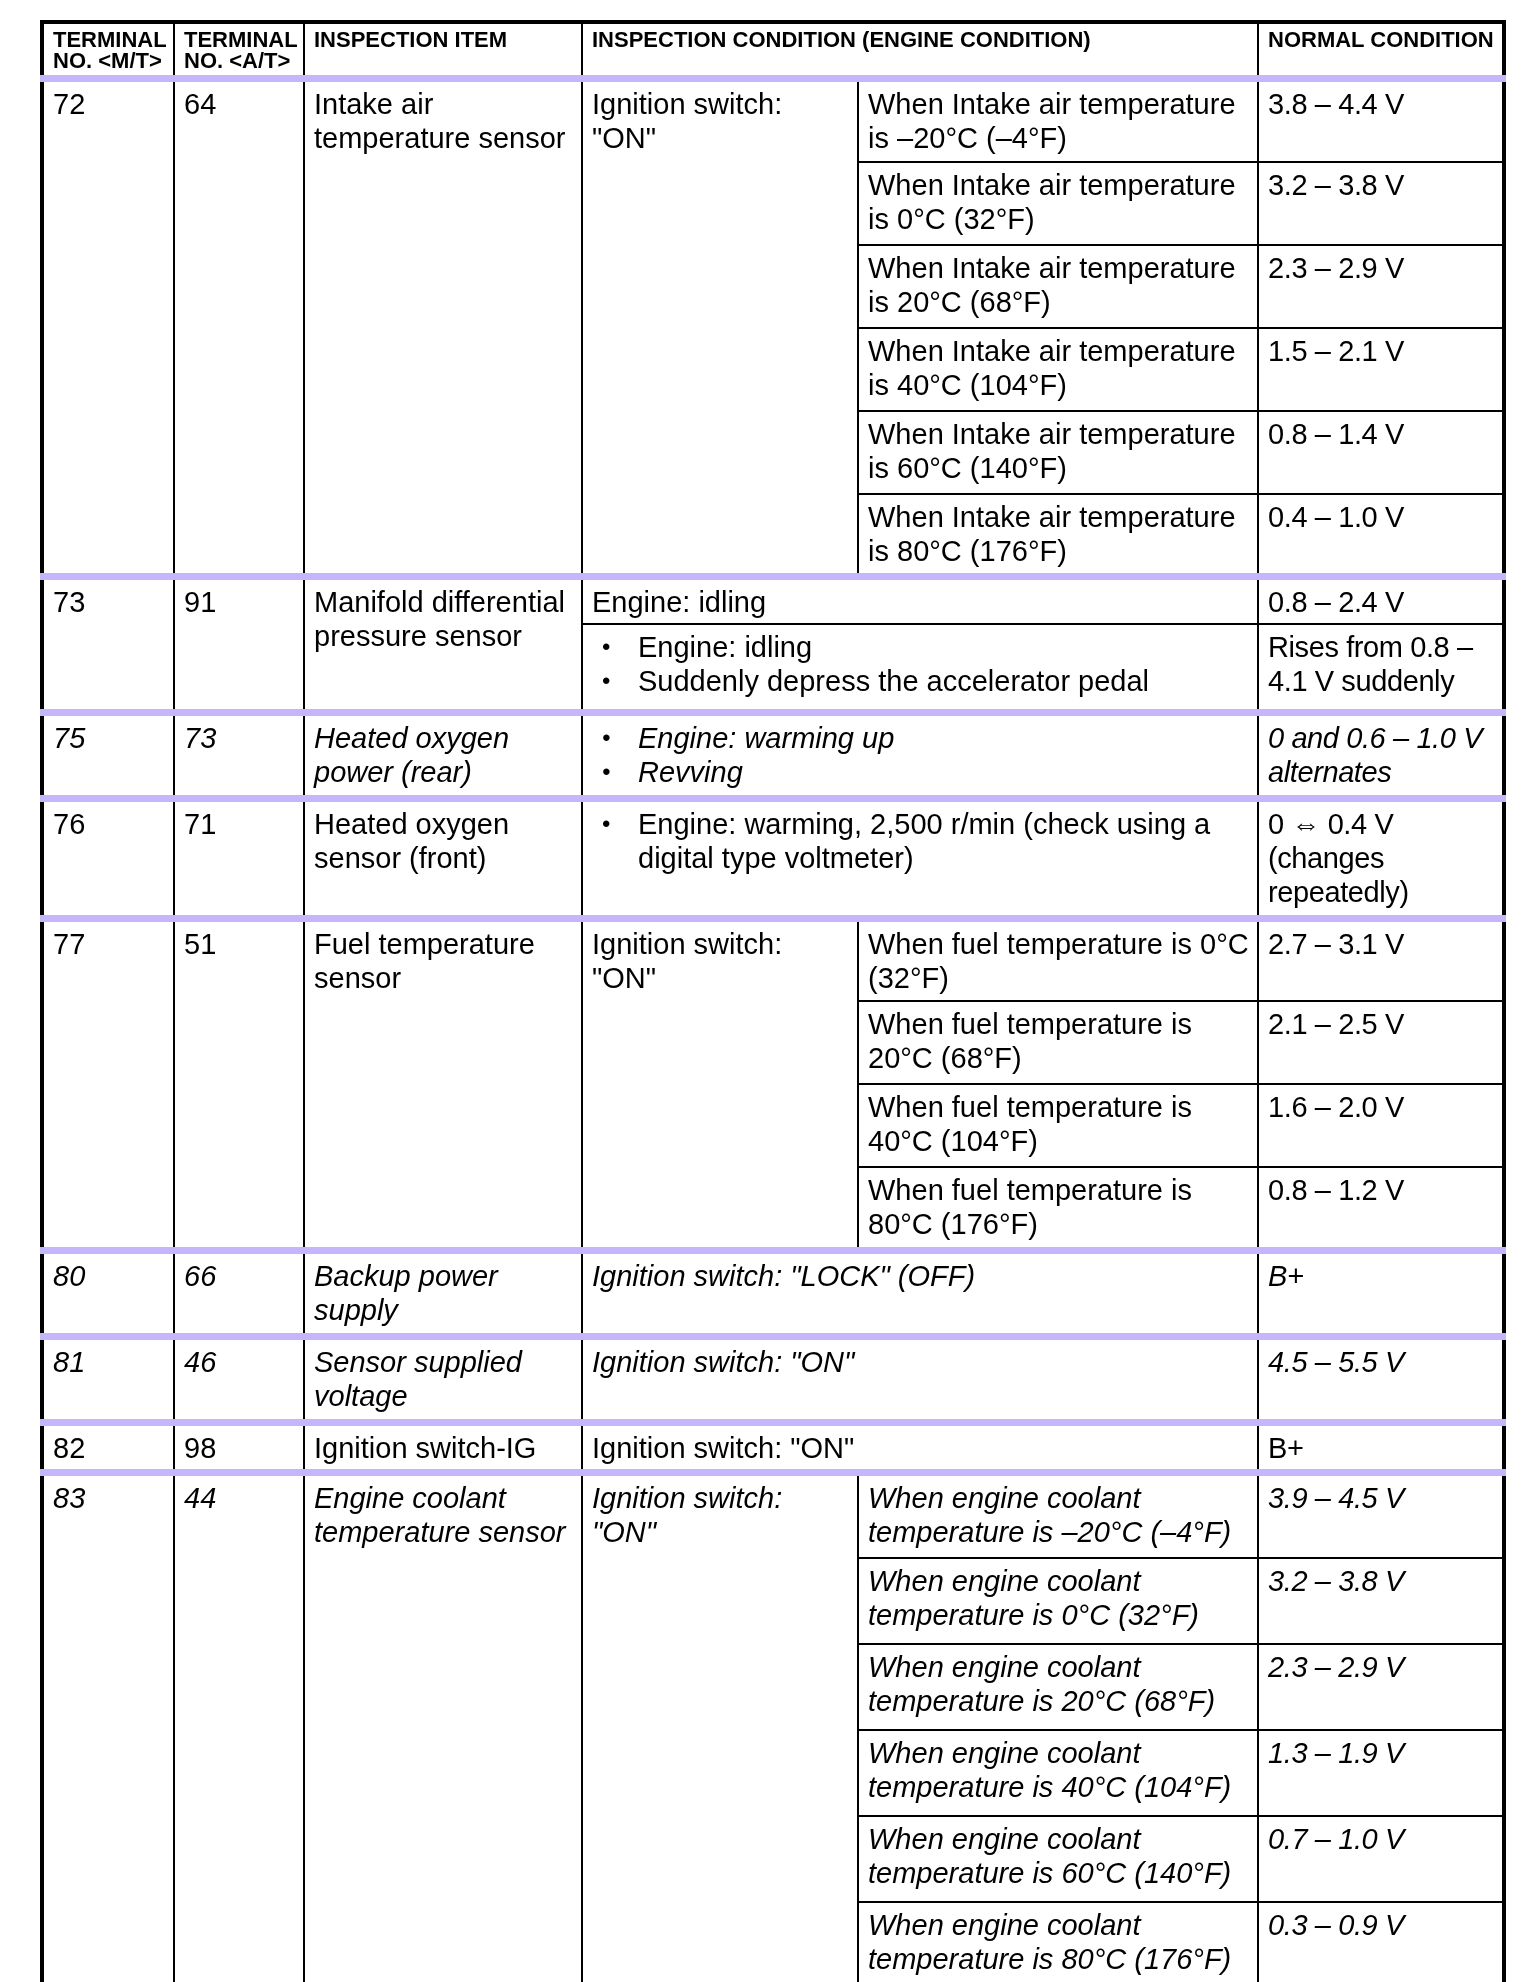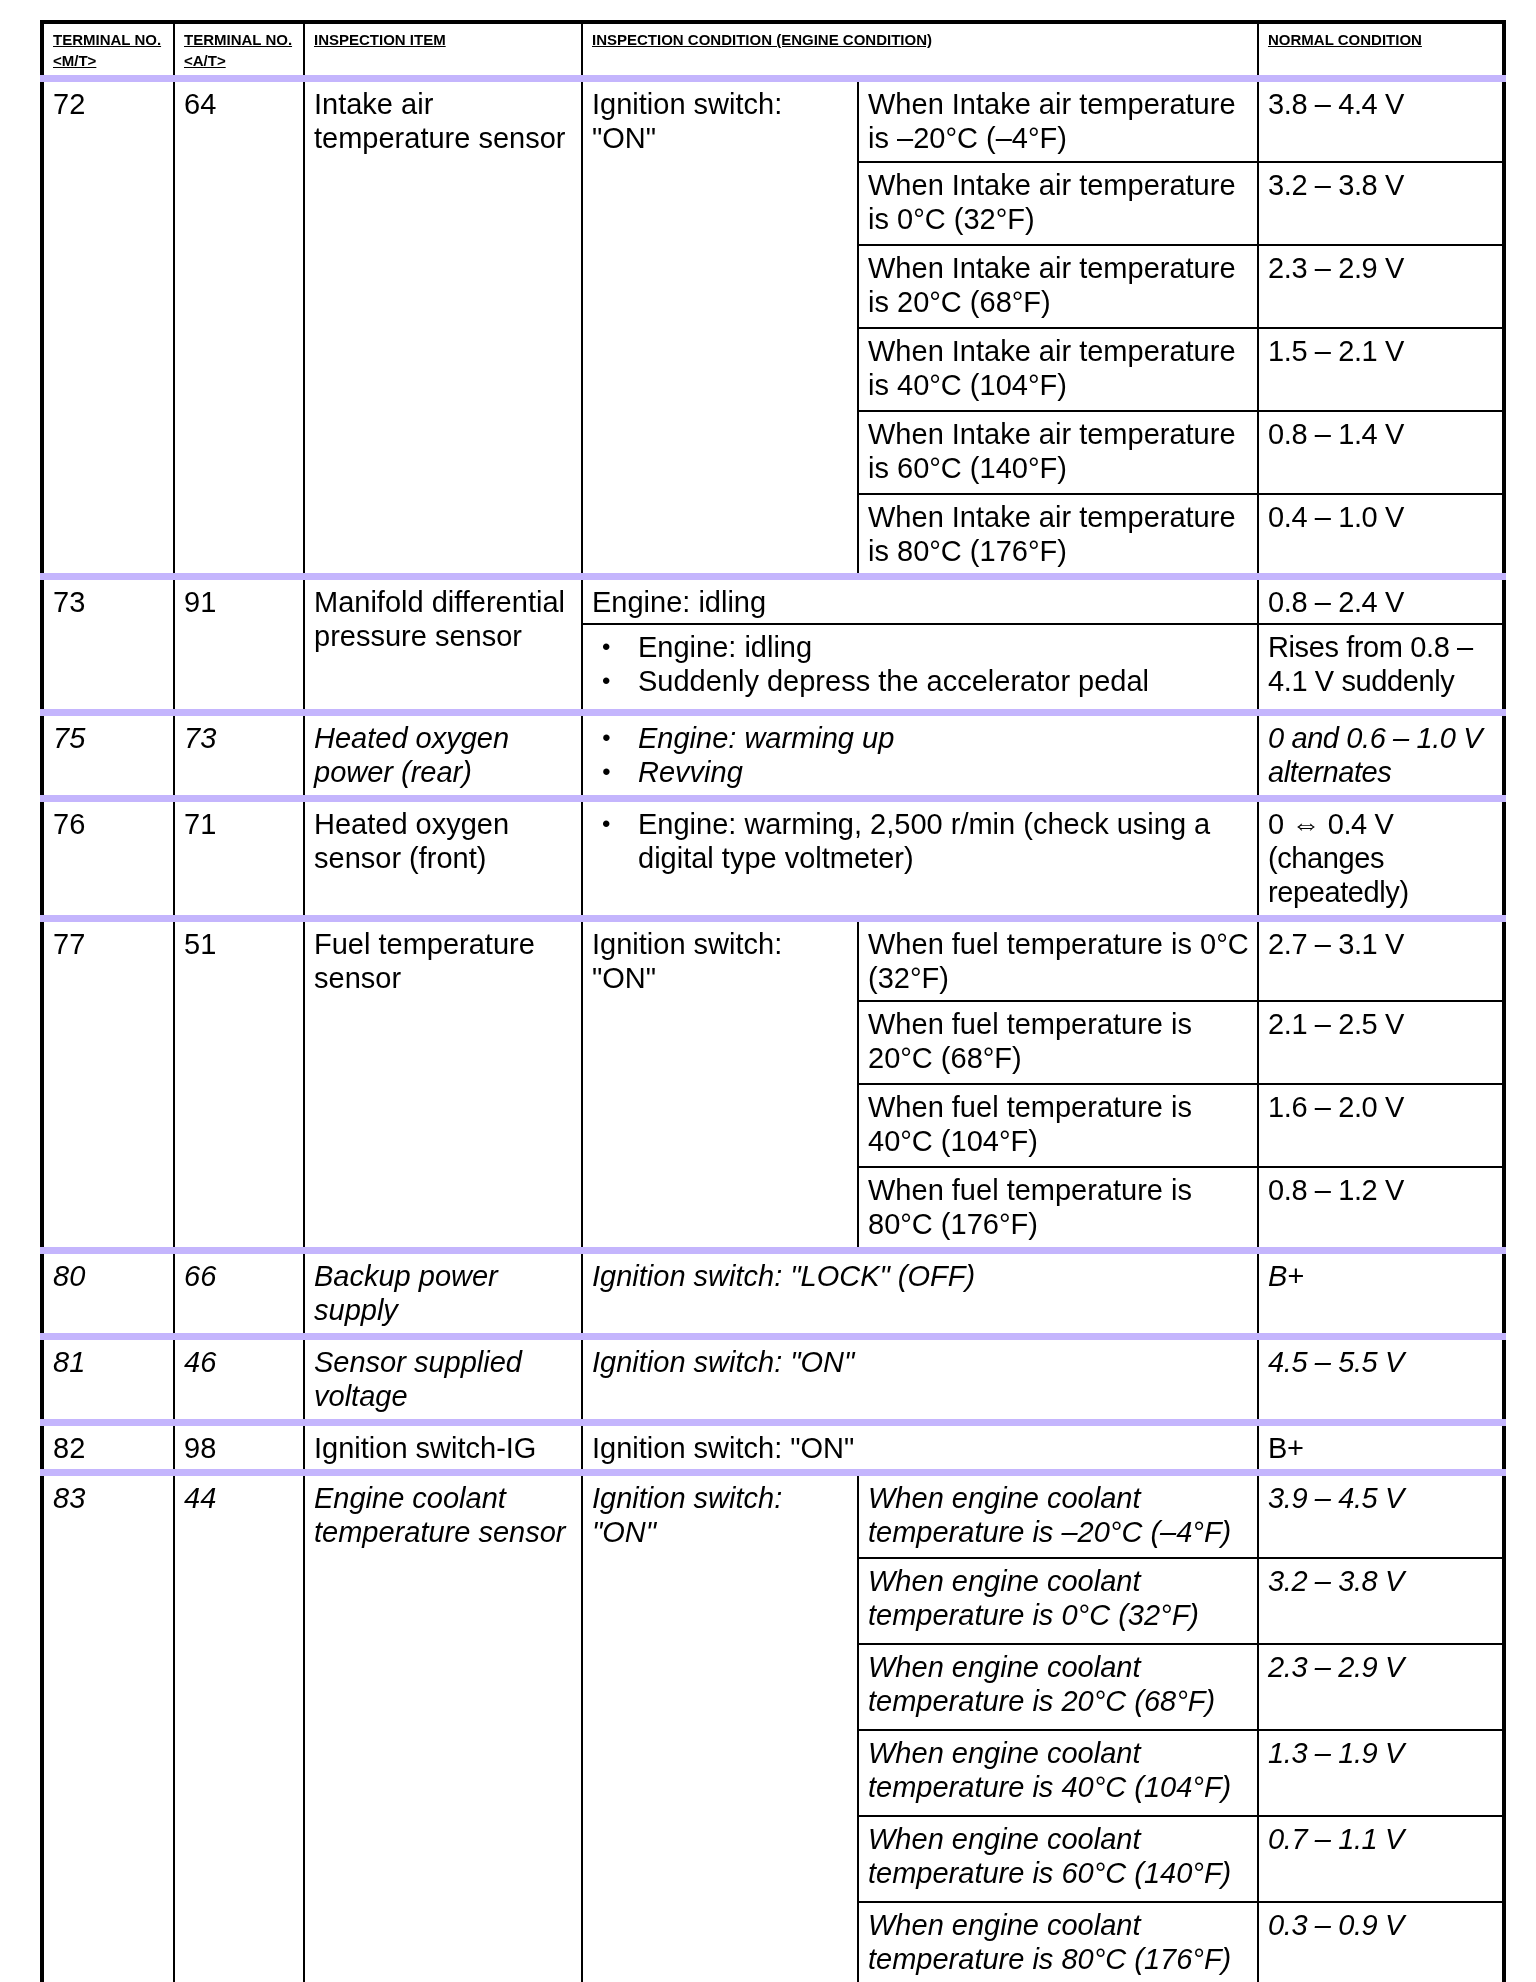--- a/index.html
+++ b/index.html
@@ -28,25 +28,24 @@
     text-align: left;
     box-sizing: border-box;
     padding: 5px 8px 4px 9px;
     overflow: hidden;
   }
   
   tr.gs td, tr.gs th { border-top: 7px solid #c4b5fd; }
   thead th { border-bottom: 3px solid #000; }
 
   thead th {
-    font-size: 15px;
+    font-size: 22px;
     font-weight: bold;
     line-height: 21px;
     height: 56px;
-    text-decoration: underline;
   }
   tbody td {
     font-size: 29px;
     line-height: 34px;
     font-weight: 400;
   }
   .c-norm { letter-spacing: -0.4px; margin-top: 31px; }
 
   
   tr.h44  { height: 44px; }
@@ -232,21 +231,21 @@
     <tr class="h86">
       <td>When engine coolant temperature is 20°C (68°F)</td>
       <td class="c-norm">2.3 – 2.9 V</td>
     </tr>
     <tr class="h86">
       <td>When engine coolant temperature is 40°C (104°F)</td>
       <td class="c-norm">1.3 – 1.9 V</td>
     </tr>
     <tr class="h86">
       <td>When engine coolant temperature is 60°C (140°F)</td>
-      <td class="c-norm">0.7 – 1.1 V</td>
+      <td class="c-norm">0.7 – 1.0 V</td>
     </tr>
     <tr class="h86">
       <td>When engine coolant temperature is 80°C (176°F)</td>
       <td class="c-norm">0.3 – 0.9 V</td>
     </tr>
 
   </tbody>
 </table>
 </div>
 

